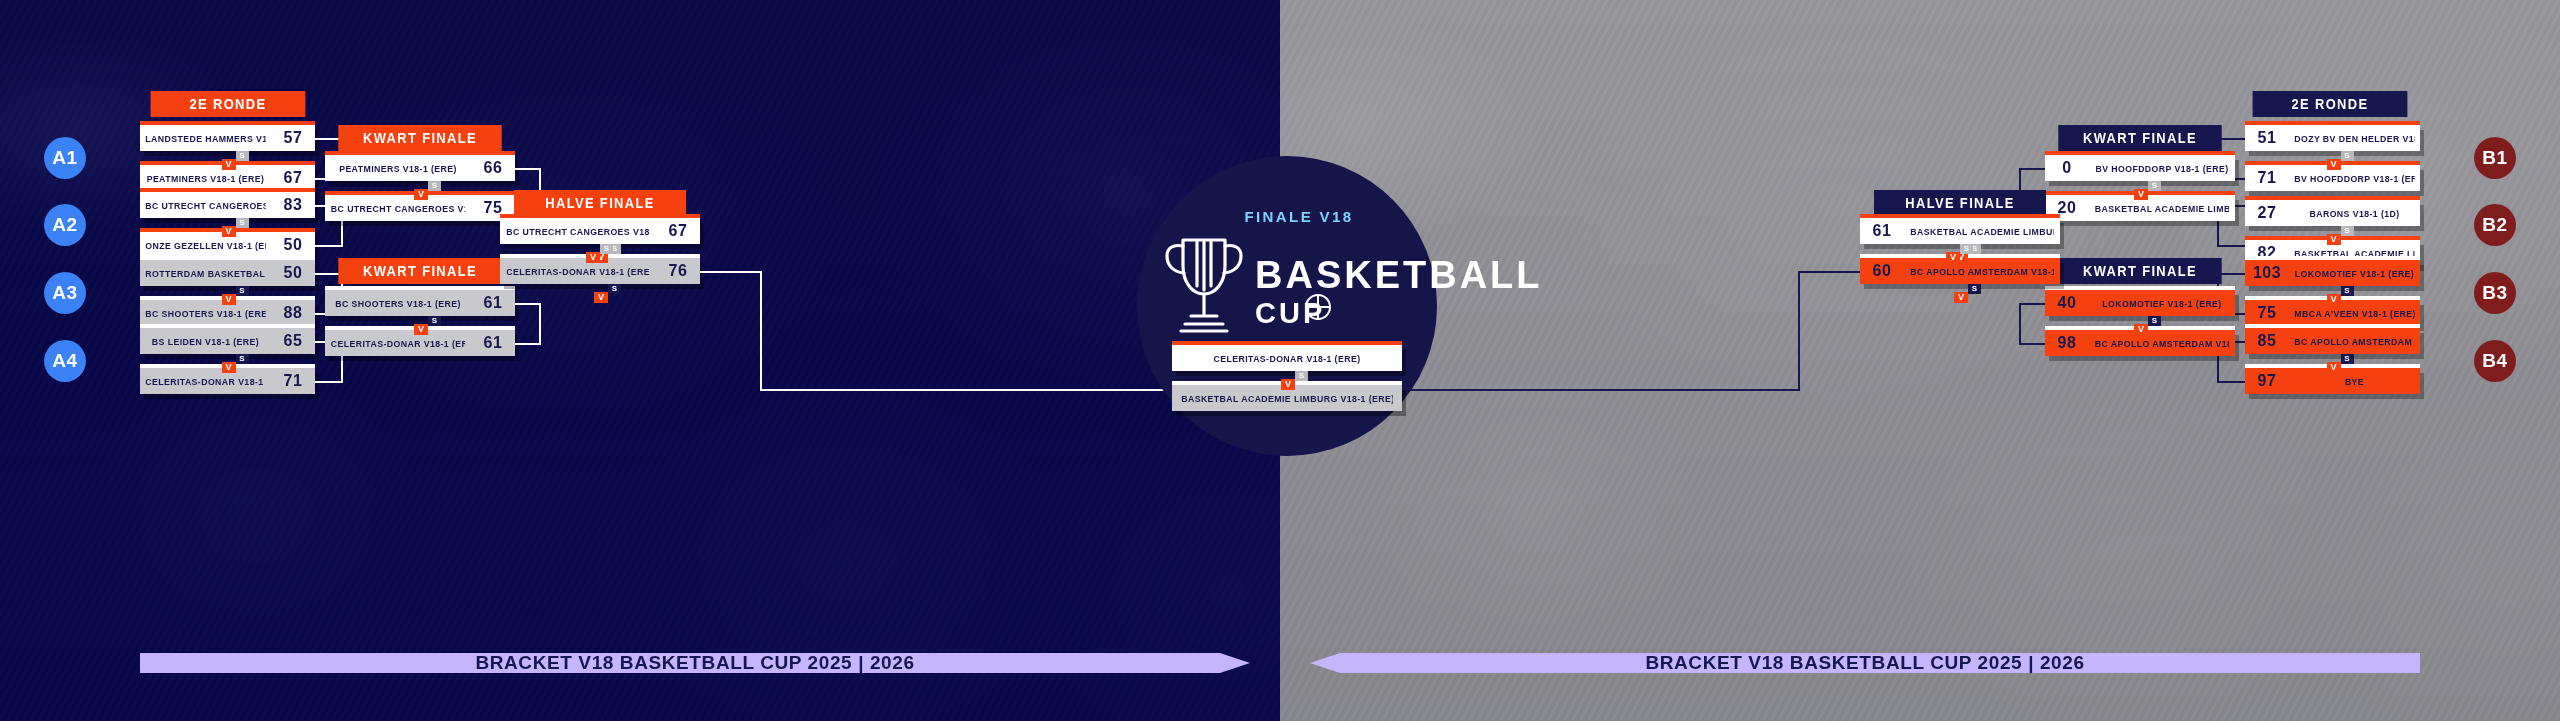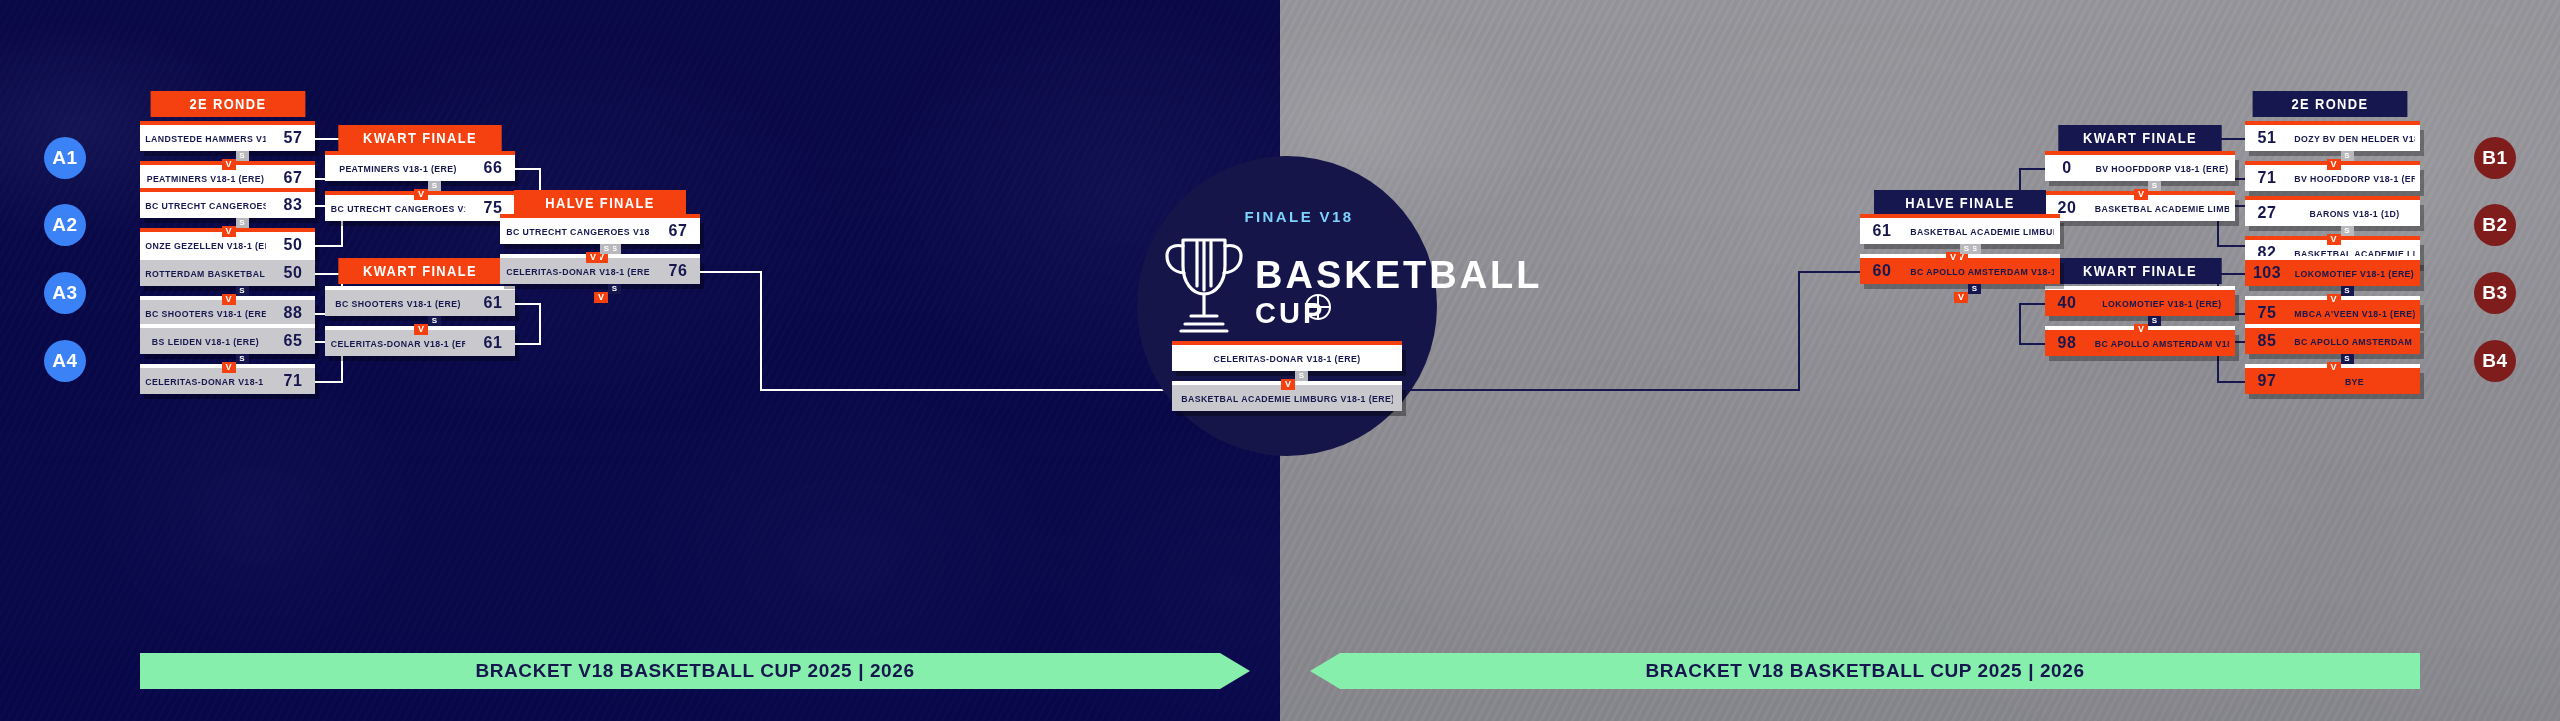--- a/index.html
+++ b/index.html
@@ -173,22 +173,22 @@
   }
   .cc-ball::before { left: 10px; top: 0; width: 2px; height: 22px; }
   .cc-ball::after  { left: 0; top: 10px; width: 22px; height: 2px; }
 
   .final-match { position: absolute; left: 1172px; top: 345px; width: 230px; z-index: 14; }
   .final-match .row { box-shadow: 4px 5px 0 rgba(0,0,0,.35); }
   .final-match .name { text-align: center; }
 
   
   .bottom-banner {
-    position: absolute; height: 36px;
-    background: #86efac;
+    position: absolute; height: 20px;
+    background: #c4b5fd;
     display: flex; align-items: center; justify-content: center;
   }
   .bb-left  { left: 140px;  top: 653px; width: 1110px;
               clip-path: polygon(0 0, calc(100% - 30px) 0, 100% 50%, calc(100% - 30px) 100%, 0 100%); }
   .bb-right { left: 1310px; top: 653px; width: 1110px;
               clip-path: polygon(30px 0, 100% 0, 100% 100%, 30px 100%, 0 50%); }
   .bottom-banner span {
     font-size: 19px; font-weight: 700; color: #17174f; letter-spacing: .6px; white-space: nowrap;
   }
 </style>

